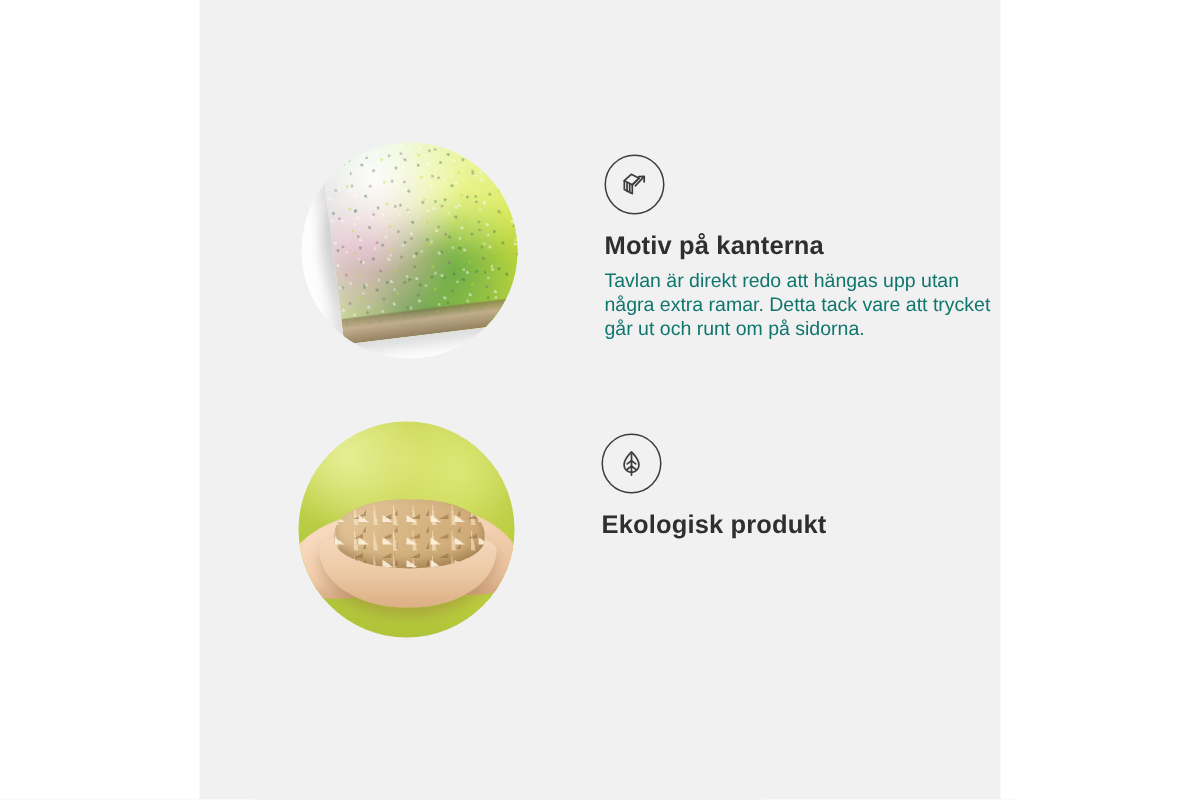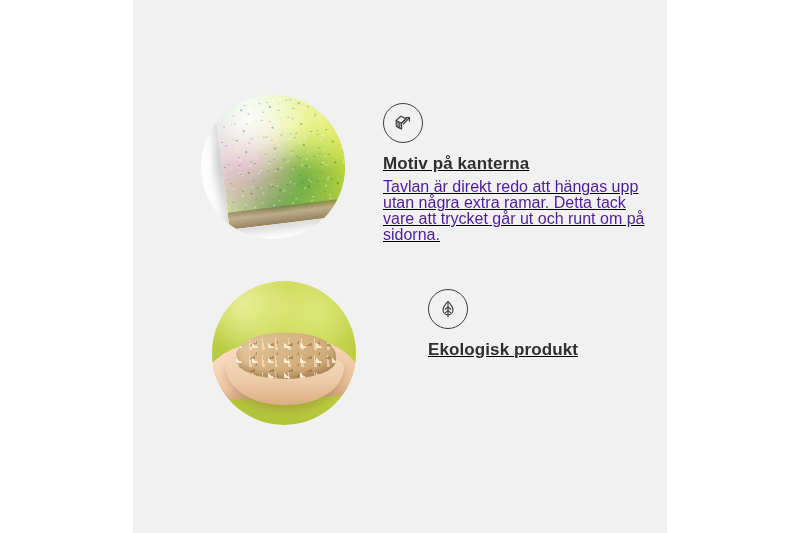--- a/index.html
+++ b/index.html
@@ -22,21 +22,21 @@
     background:#f1f1f1;
   }
 
   
   .feature{
     position:absolute;
     display:flex;
     align-items:flex-start;
   }
   .feature-1{ left:201px; top:95px; }
-  .feature-2{ left:212px; top:281px;gap:34px; }
+  .feature-2{ left:199px; top:281px; }
 
   
   .photo{
     position:relative;
     width:144px;height:144px;
     border-radius:50%;
     overflow:hidden;
     flex:0 0 auto;
   }
 
@@ -152,47 +152,46 @@
     background-image:
       linear-gradient(35deg, rgba(255,245,225,.85) 0 4px, transparent 4px 11px),
       linear-gradient(-28deg, rgba(150,105,58,.55) 0 3px, transparent 3px 13px),
       linear-gradient(78deg, rgba(255,238,210,.55) 0 3px, transparent 3px 14px),
       linear-gradient(-62deg, rgba(120,82,42,.40) 0 2px, transparent 2px 10px);
     background-size:16px 15px,19px 13px,13px 17px,21px 11px;
   }
 
   
   .text-col{
-    margin-left:38px;
+    margin-left:58px;
     padding-top:8px;
     width:268px;
-    text-decoration:underline;
   }
   .icon-circle{
     width:38px;height:38px;
     border:1.4px solid #3c3c3c;
     border-radius:50%;
     display:flex;
     align-items:center;justify-content:center;
     margin-bottom:11px;
   }
   .icon-circle svg{display:block;}
   h2{
     margin:0 0 5px 0;
     font-size:17px;
     font-weight:600;
     color:#2f2f2f;
     letter-spacing:.1px;
     line-height:1.2;
   }
   p{
     margin:0;
-    font-size:16px;
+    font-size:13px;
     line-height:16px;
-    color:#4c1d95;
+    color:#0f766e;
   }
 </style>
 </head>
 <body>
 
 <div class="page">
 
   <div class="panel"></div>
 
   <div class="feature feature-1">

